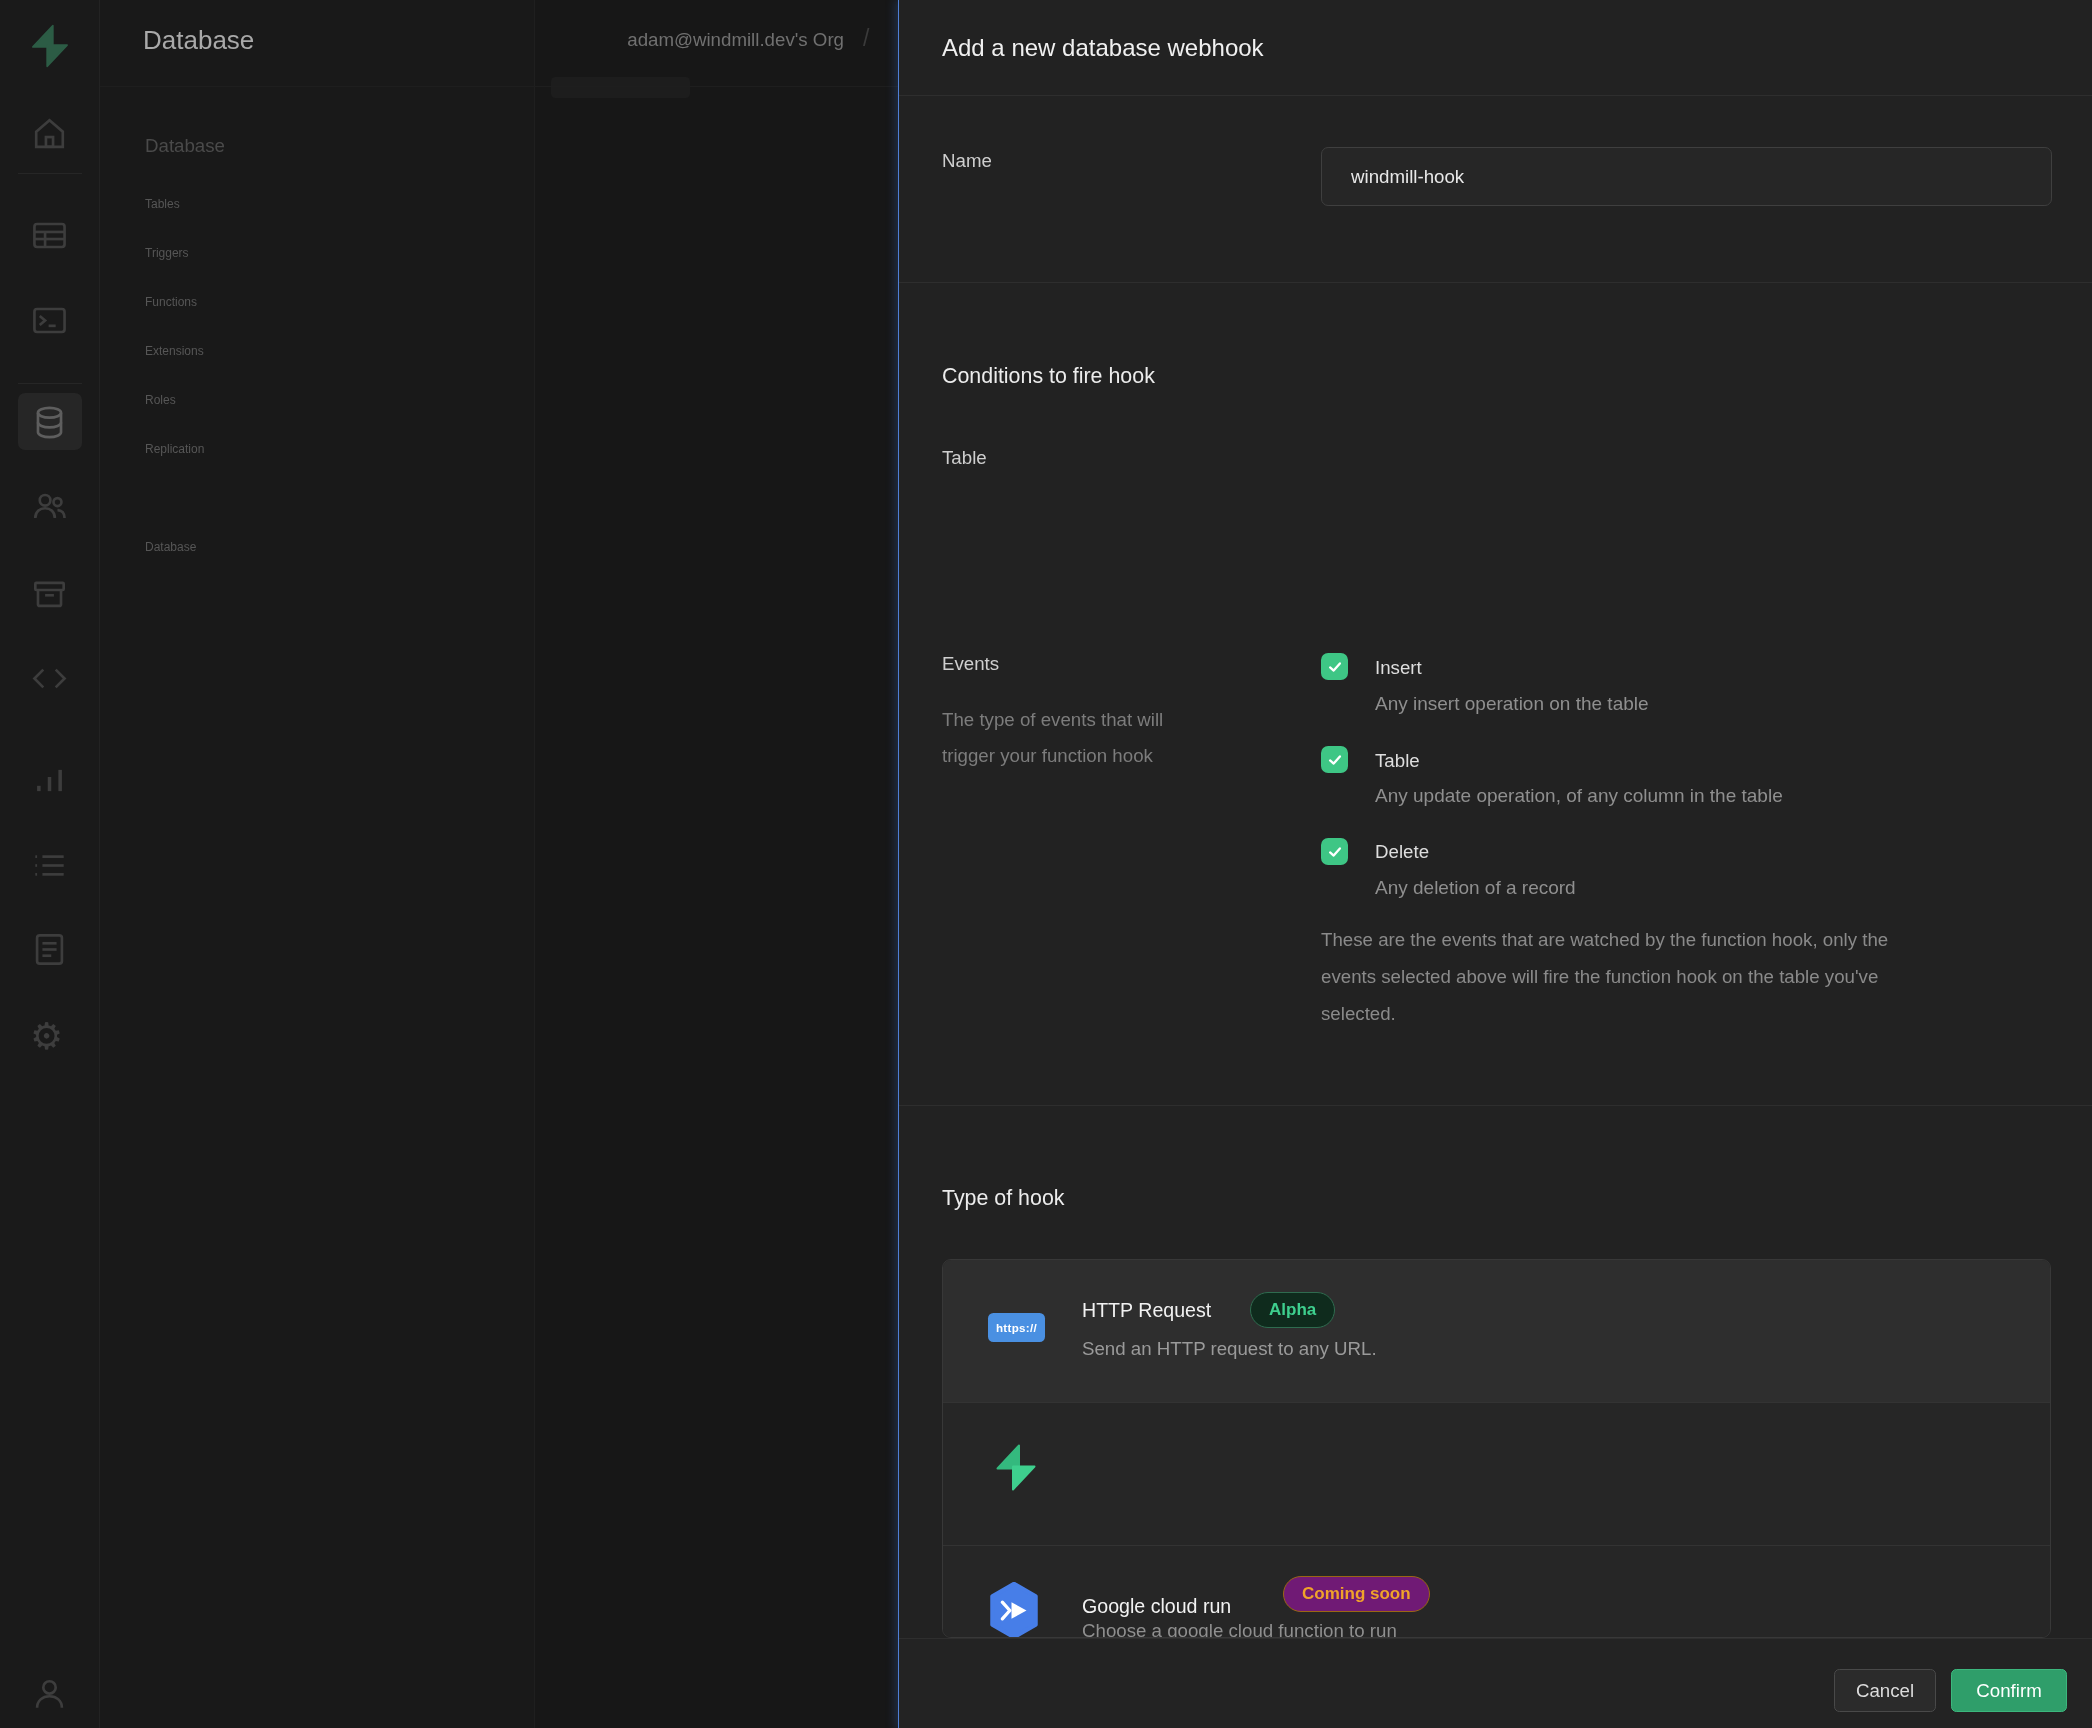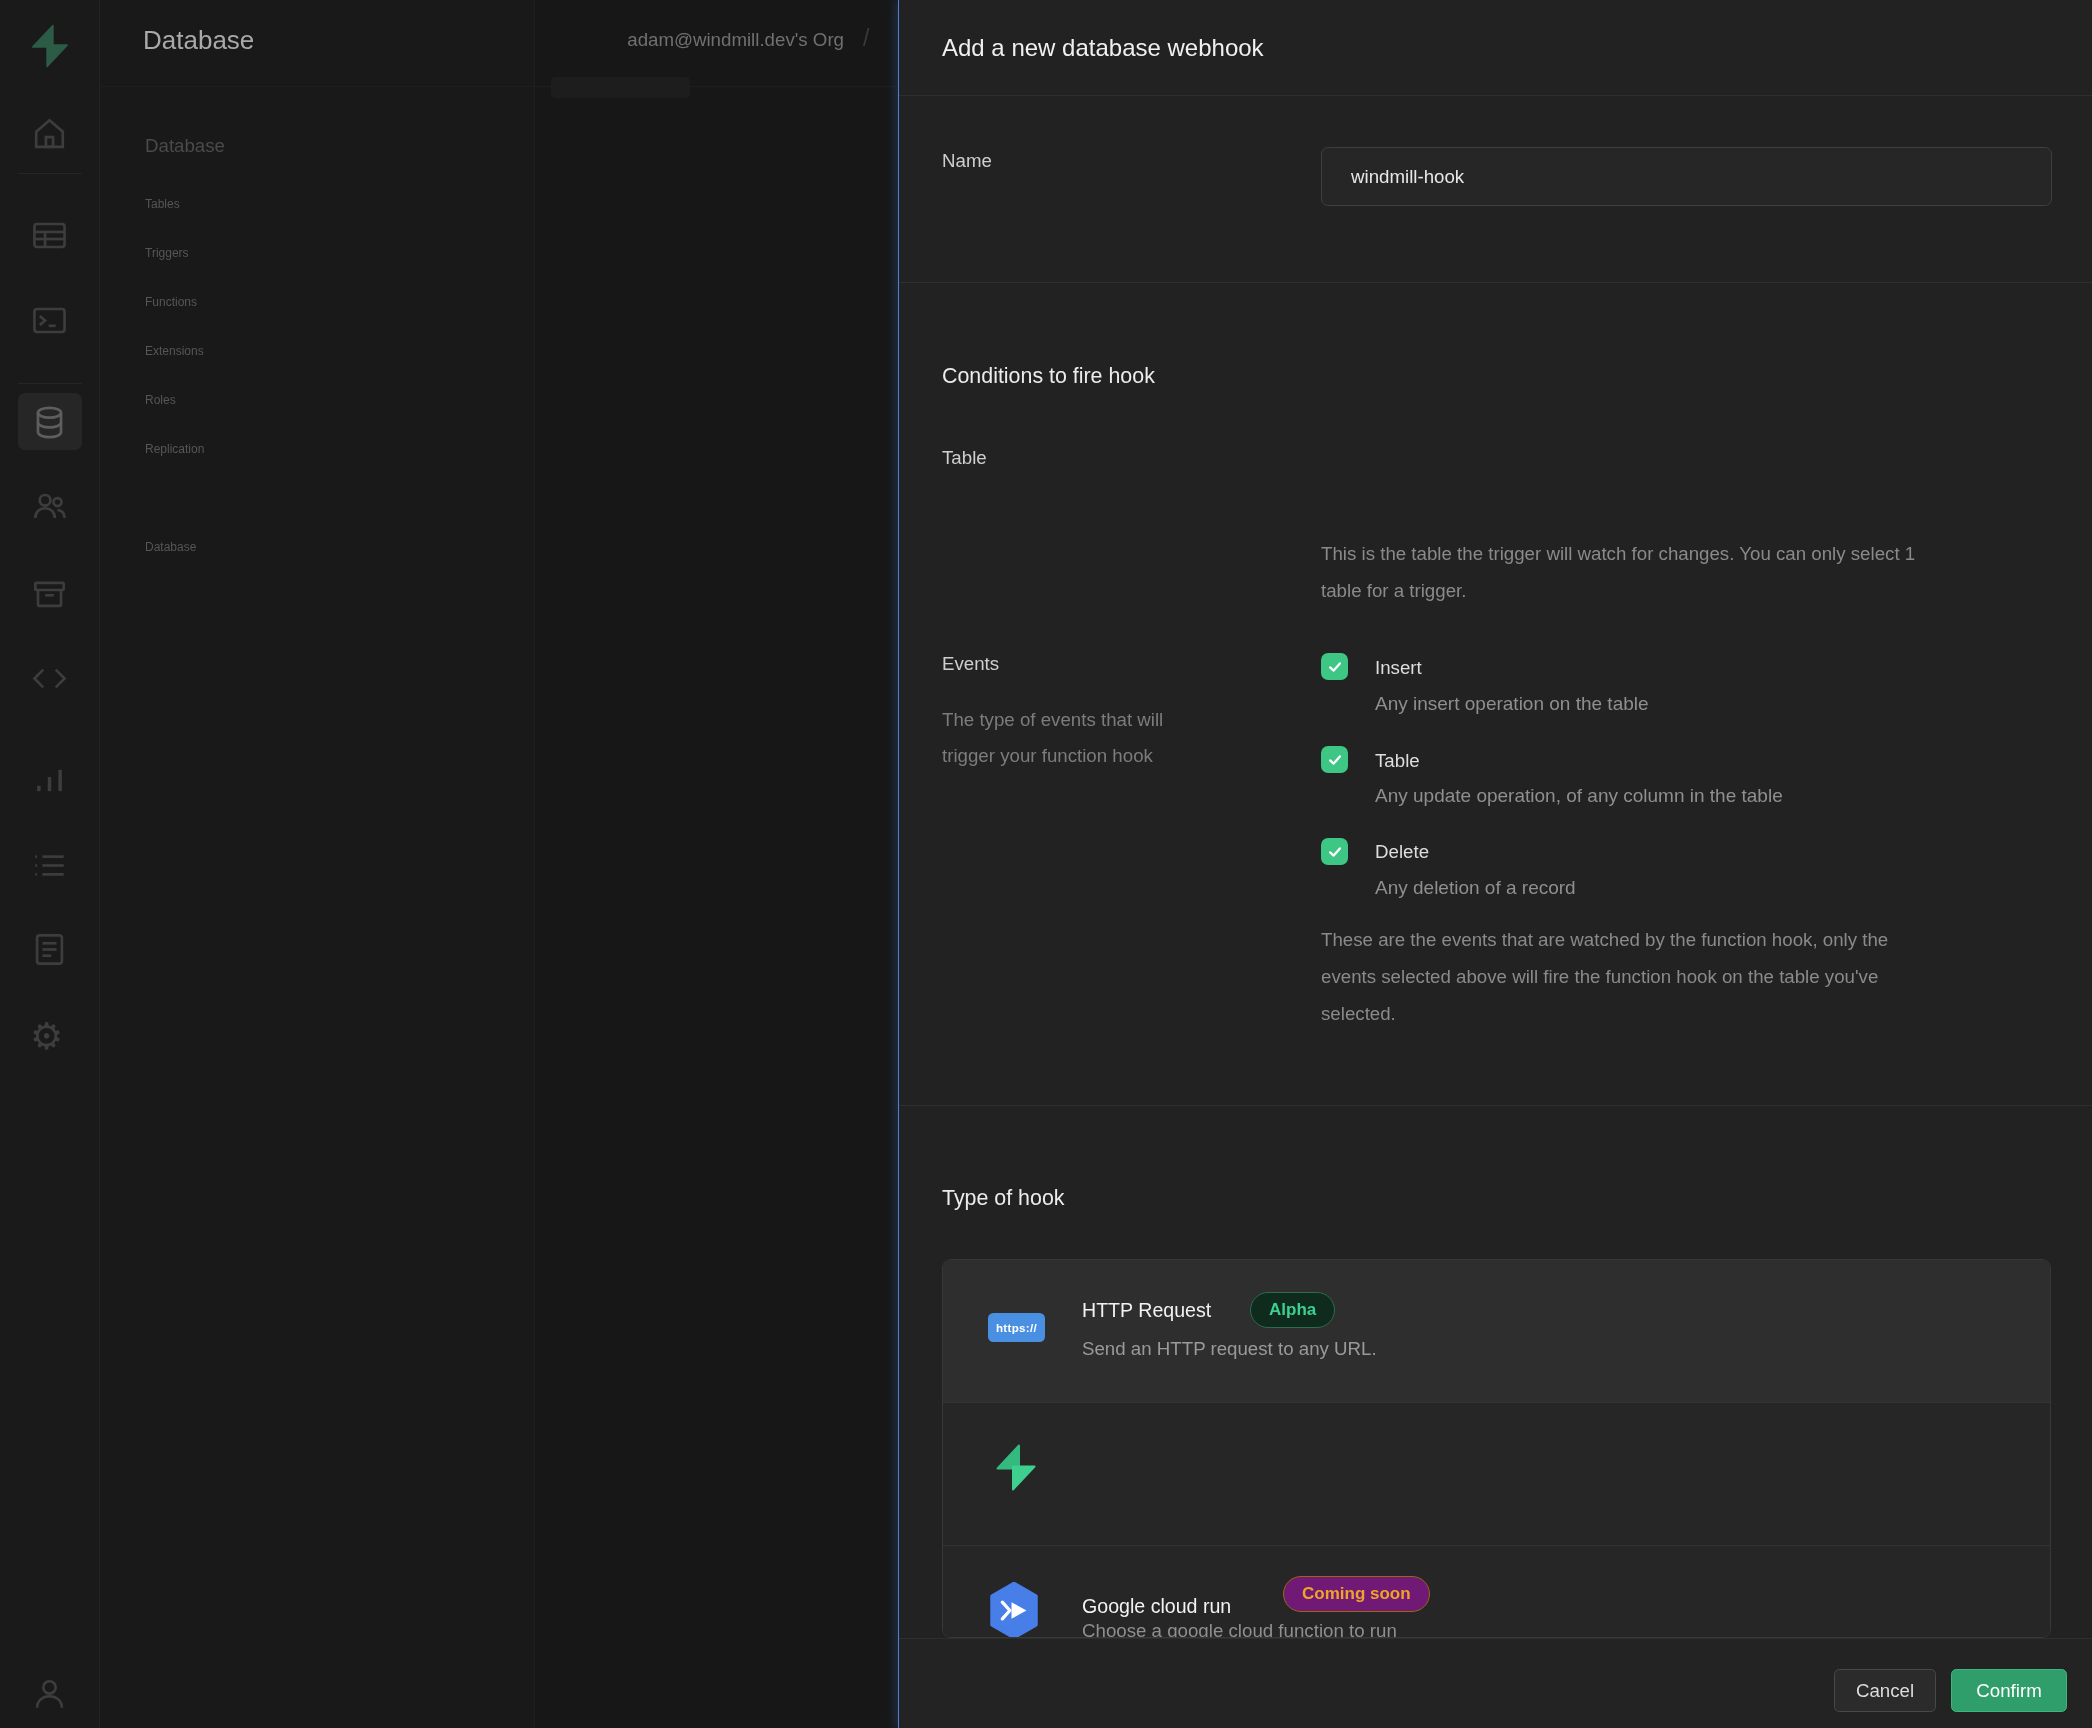--- a/index.html
+++ b/index.html
@@ -191,21 +191,20 @@
     <div class="hline" style="top:95px"></div>
 
     <div class="field-label" style="top:150px">Name</div>
     <input class="text-input" type="text" value="windmill-hook" style="">
 
     <div class="hline" style="top:282px"></div>
 
     <div class="section-heading" style="top:364px">Conditions to fire hook</div>
 
     <div class="field-label" style="top:447px">Table</div>
-    <div class="help-text" style="top:535px">This is the table the trigger will watch for changes. You can only select 1 table for a trigger.</div>
 
     <div class="field-label" style="top:653px">Events</div>
     <div class="side-help" style="top:702px">The type of events that will trigger your function hook</div>
 
     <div class="checkbox" style="top:653px">
       <svg width="16" height="16" viewBox="0 0 18 18" fill="none" stroke="#fff" stroke-width="2.6" stroke-linecap="round" stroke-linejoin="round">
           <path d="M3.5 9.5 L7.5 13 L14.5 5"></path>
         </svg>
     </div>
     <div class="cb-label" style="top:655px">Insert</div>

